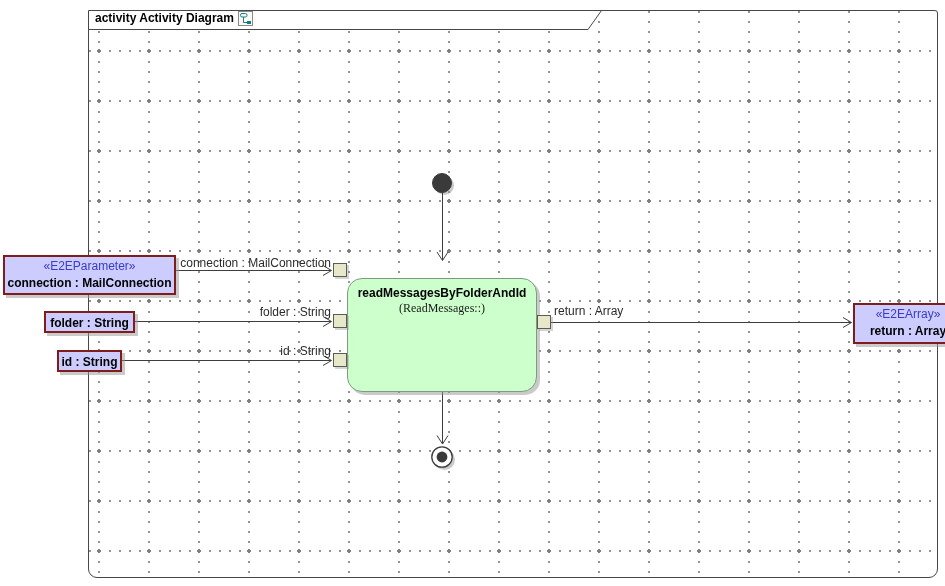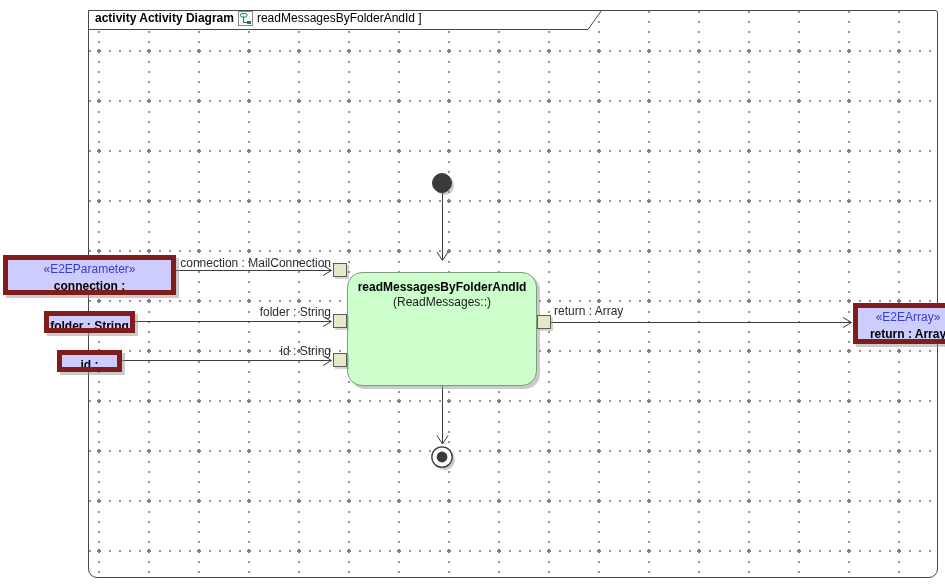--- a/index.html
+++ b/index.html
@@ -27,37 +27,37 @@
   
   .frame-header{
     position:absolute;left:95px;top:11px;height:18px;z-index:3;
     display:flex;align-items:flex-start;gap:4px;
     font-size:12px;color:#000;white-space:nowrap;
   }
   .frame-header .kw{font-weight:bold;}
   .dgm-icon{display:inline-block;width:15px;height:15px;}
   
   .action{
-    position:absolute;left:347px;top:272px;width:190px;height:114px;z-index:3;
+    position:absolute;left:347px;top:278px;width:190px;height:114px;z-index:3;
     box-sizing:border-box;background:#ccffcc;border:1px solid #7d9c7d;
     border-radius:15px;box-shadow:3px 3px 0 rgba(150,150,150,0.5);
     text-align:center;padding-top:7px;
   }
   .action .ttl{font-size:12px;font-weight:bold;color:#000;line-height:15px;}
-  .action .sub{font-size:12px;color:#1a1a1a;line-height:15px;}
+  .action .sub{font-size:12px;color:#1a1a1a;line-height:15px;font-family:Liberation Serif, serif;}
   
   .pin{
     position:absolute;z-index:3;width:14px;height:14px;box-sizing:border-box;
     background:#e7e7c9;border:1px solid #5c5c52;
     box-shadow:2px 2px 0 rgba(150,150,150,0.4);
   }
   
   .pbox{
     position:absolute;z-index:3;box-sizing:border-box;
-    background:#ccccff;border:5px solid #7f1d1d;
+    background:#ccccff;border:2px solid #7f1d1d;
     box-shadow:3px 3px 0 rgba(150,150,150,0.5);
     text-align:center;overflow:hidden;
   }
   .pbox .stereo{font-size:12px;line-height:18px;color:#3a3acc;}
   .pbox .pname{font-size:12px;line-height:17px;font-weight:bold;color:#000;}
   .pbox.single .pname{line-height:20px;}
   
   .elabel{
     position:absolute;z-index:4;font-size:12px;color:#2b2b2b;
     white-space:nowrap;height:14px;line-height:14px;
@@ -114,21 +114,20 @@
 <div class="frame-header">
   <span class="kw">activity Activity Diagram</span>
   <span class="dgm-icon">
     <svg width="15" height="15" viewBox="0 0 15 15">
       <rect x="0.5" y="0.5" width="14" height="14" fill="#fbfbf2" stroke="#8a8a8a"></rect>
       <rect x="2.5" y="2.5" width="6.5" height="3.5" rx="1.6" fill="#eafafa" stroke="#1a7a8a"></rect>
       <path d="M5.5,6 L5.5,11.5 L9,11.5" stroke="#1a7a8a" fill="none"></path>
       <rect x="9" y="10" width="4" height="3" fill="#1a7a8a"></rect>
     </svg>
   </span>
-  <span>readMessagesByFolderAndId ]</span>
 </div>
 
 <div class="action">
   <div class="ttl">readMessagesByFolderAndId</div>
   <div class="sub">(ReadMessages::)</div>
 </div>
 
 <div class="pin" style="left:333px;top:263px;"></div>
 <div class="pin" style="left:333px;top:314px;"></div>
 <div class="pin" style="left:333px;top:353px;"></div>

